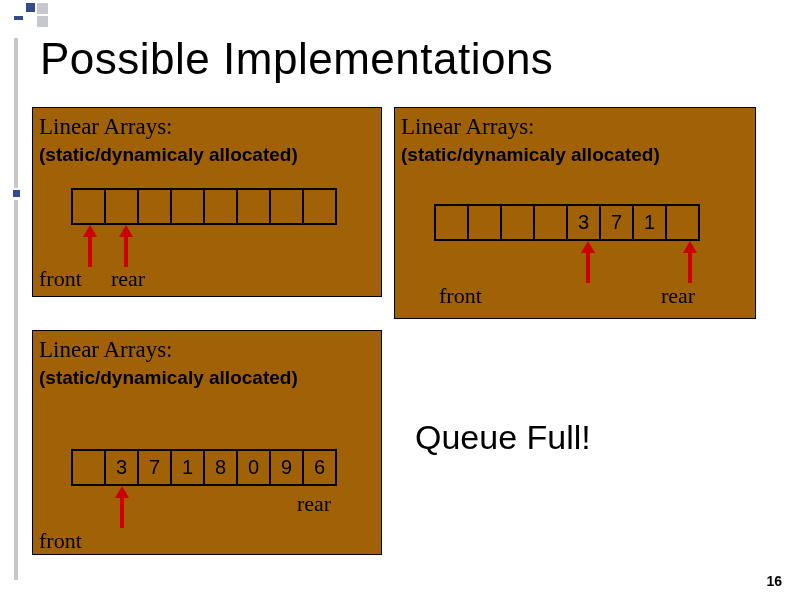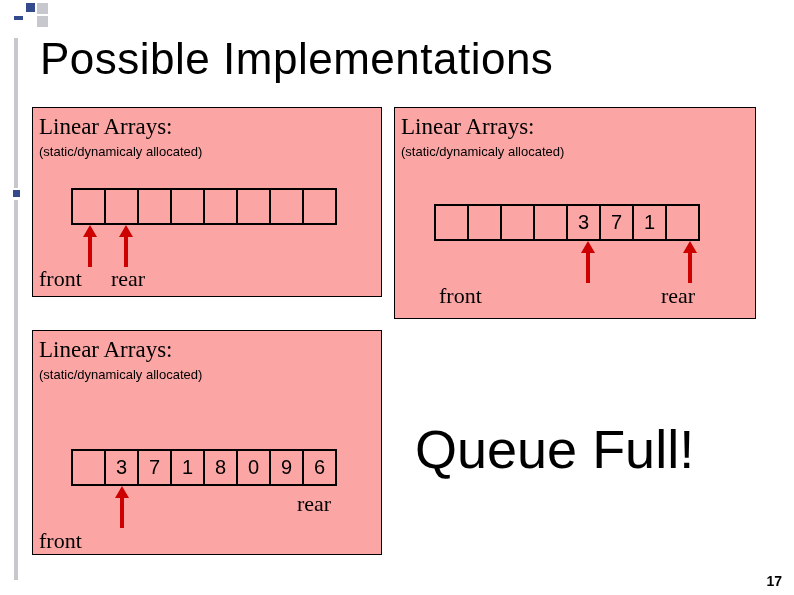--- a/index.html
+++ b/index.html
@@ -35,32 +35,32 @@
     top: 34px;
     left: 40px;
     font-size: 44px;
     font-family: Arial, sans-serif;
     color: #000;
     letter-spacing: 0.5px;
   }
   .panel {
     position: absolute;
     border: 1.5px solid #000;
-    background: #fca5a5;
+    background: #a16207;
   }
   .panel-h {
     font-family: "Times New Roman", serif;
     font-size: 23px;
     font-weight: normal;
     padding: 6px 6px 2px 6px;
   }
   .panel-sub {
     font-family: Arial, sans-serif;
-    font-weight: normal;
-    font-size: 13px;
+    font-weight: bold;
+    font-size: 19px;
     padding: 2px 6px 0 6px;
   }
   .p1 { top: 107px; left: 32px;  width: 350px; height: 190px; }
   .p2 { top: 107px; left: 394px; width: 362px; height: 212px; }
   .p3 { top: 330px; left: 32px;  width: 350px; height: 225px; }
 
   .cells {
     position: absolute;
     display: flex;
     border: 2px solid #000;
@@ -93,21 +93,21 @@
   .arrow-label {
     position: absolute;
     font-family: "Times New Roman", serif;
     font-size: 22px;
     color: #000;
   }
   .qfull {
     position: absolute;
     top: 418px;
     left: 415px;
-    font-size: 54px;
+    font-size: 34px;
     font-family: Arial, sans-serif;
     color: #000;
   }
   .slidenum {
     position: absolute;
     bottom: 6px; right: 12px;
     font-family: Arial, sans-serif;
     font-weight: bold;
     font-size: 14px;
   }
@@ -179,13 +179,13 @@
     <div class="cell">0</div>
     <div class="cell">9</div>
     <div class="cell">6</div>
   </div>
   <div class="arrow" style="top:155px; left:82px;"></div>
   <div class="arrow-label" style="top:197px; left:6px;">front</div>
   <div class="arrow-label" style="top:160px; left:264px;">rear</div>
 </div>
 
 <div class="qfull">Queue Full!</div>
-<div class="slidenum">17</div>
+<div class="slidenum">16</div>
 
 </body></html>

